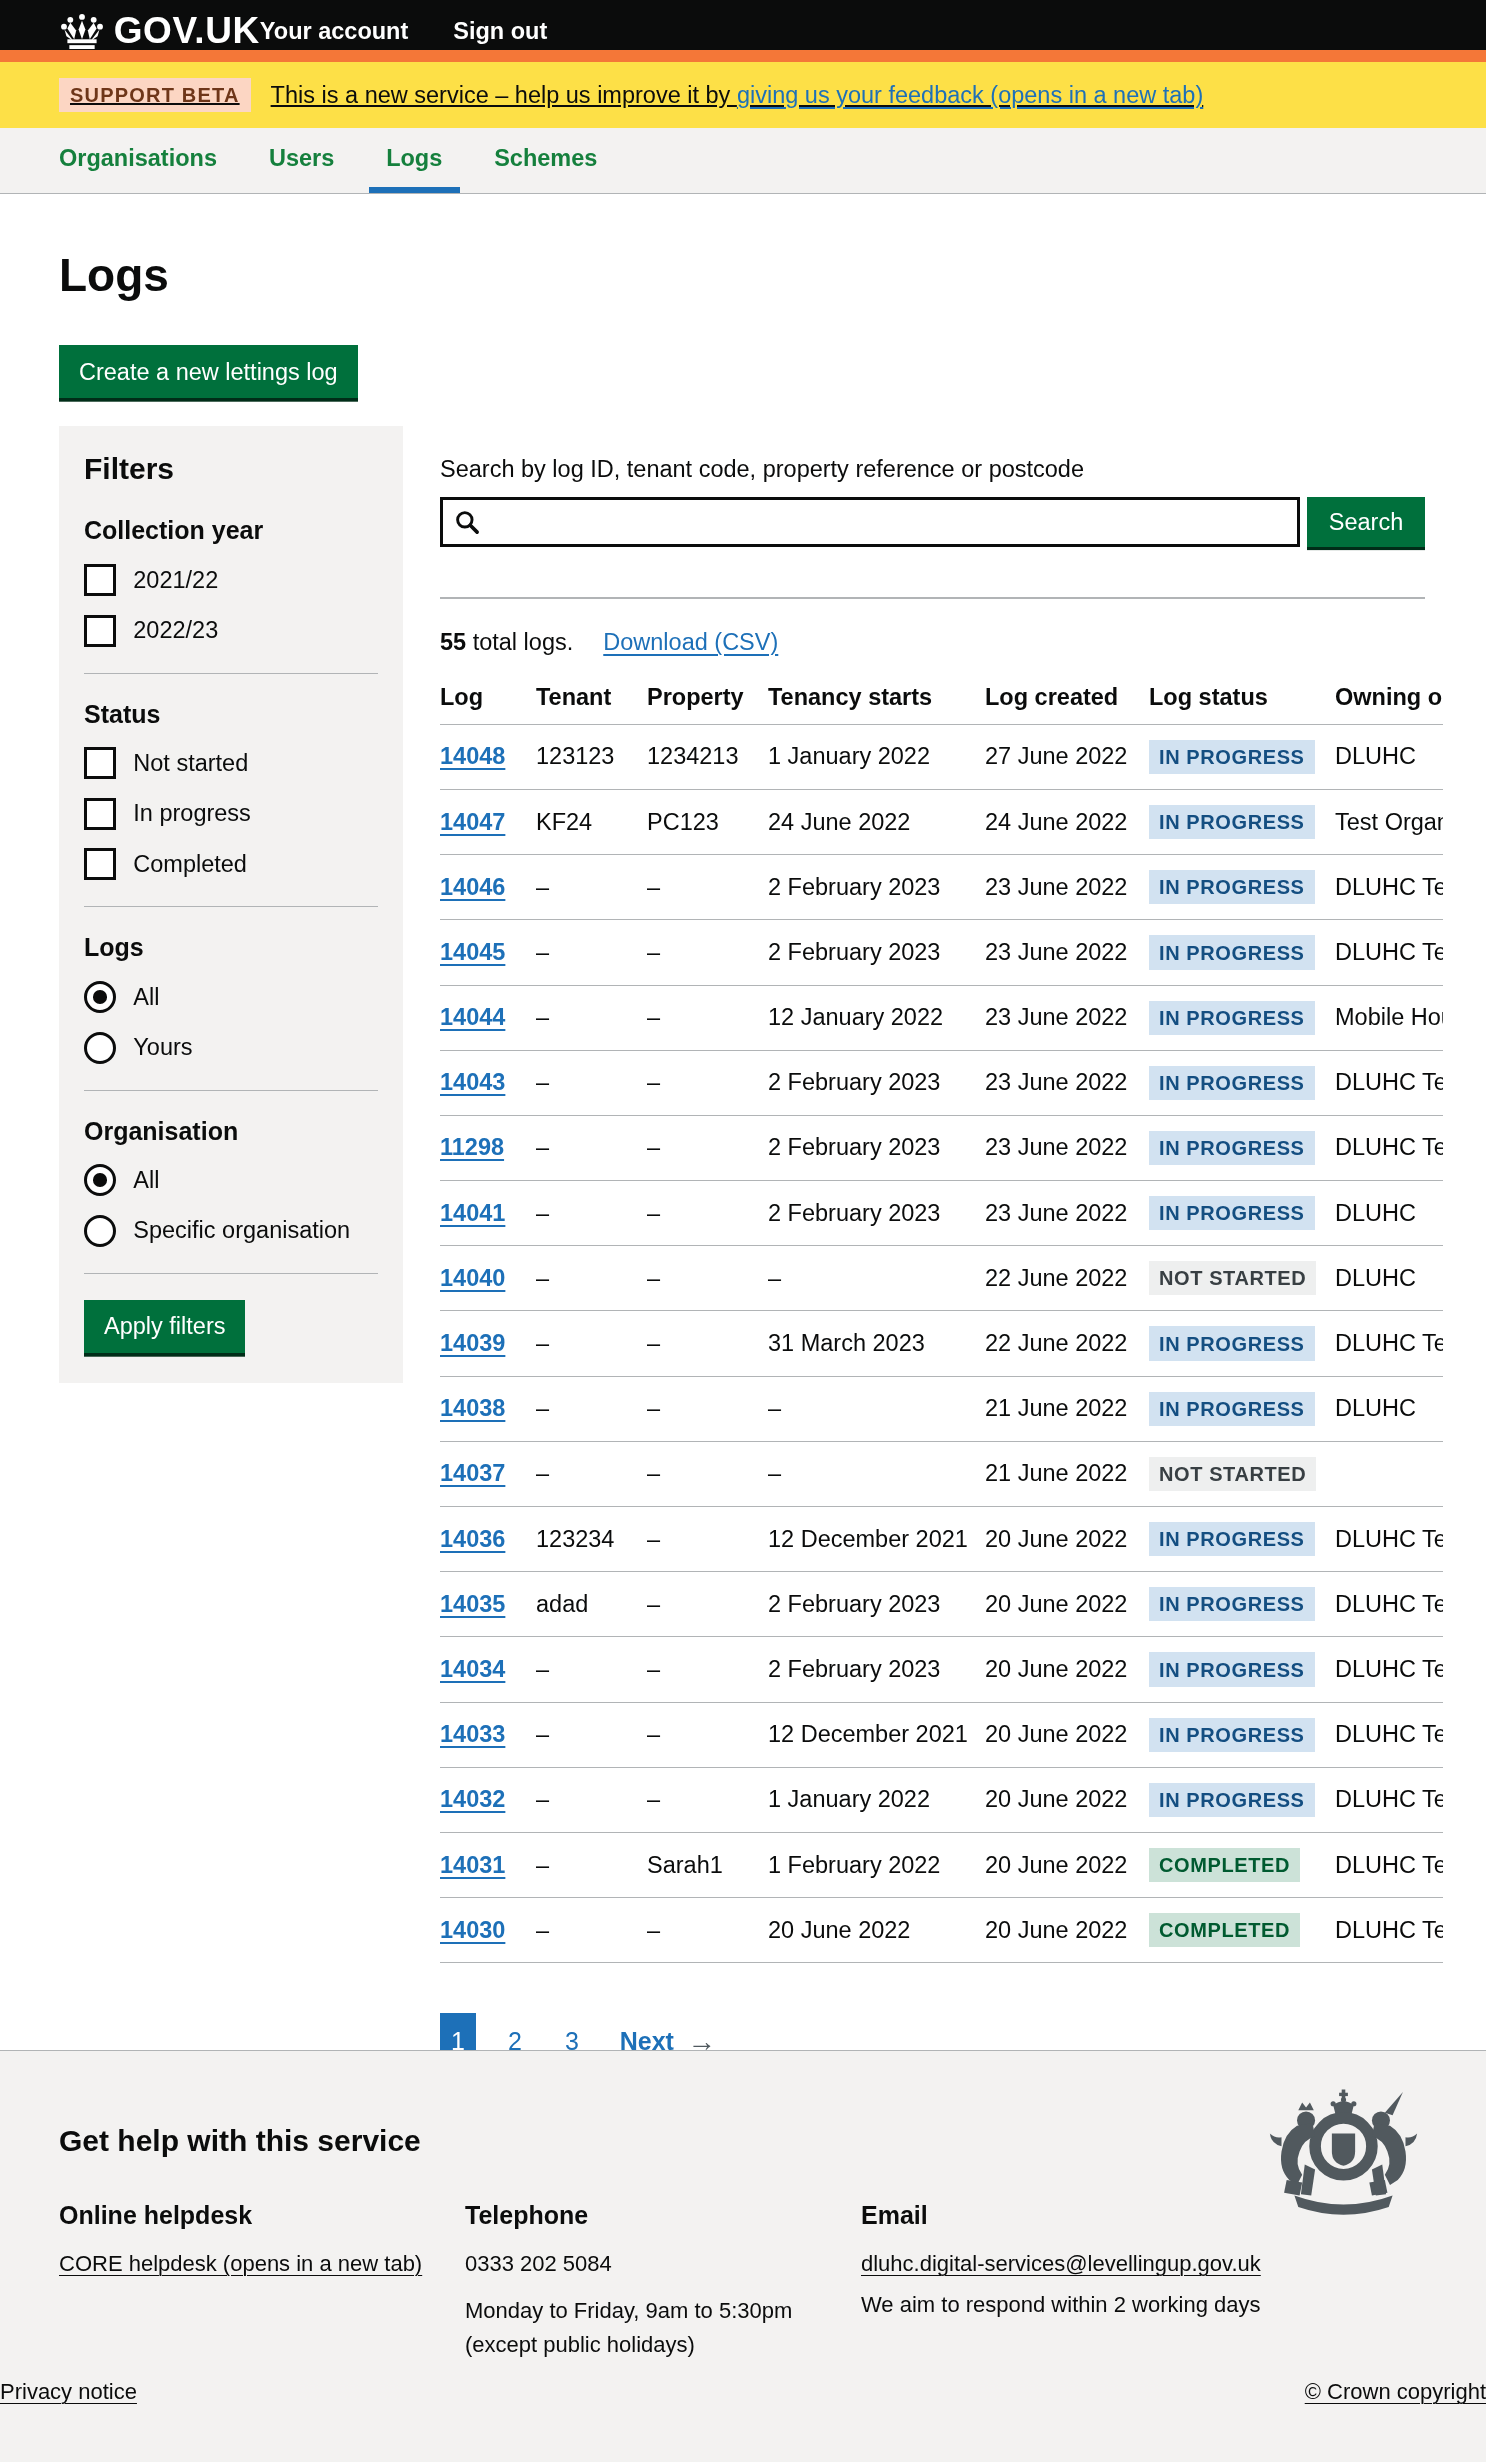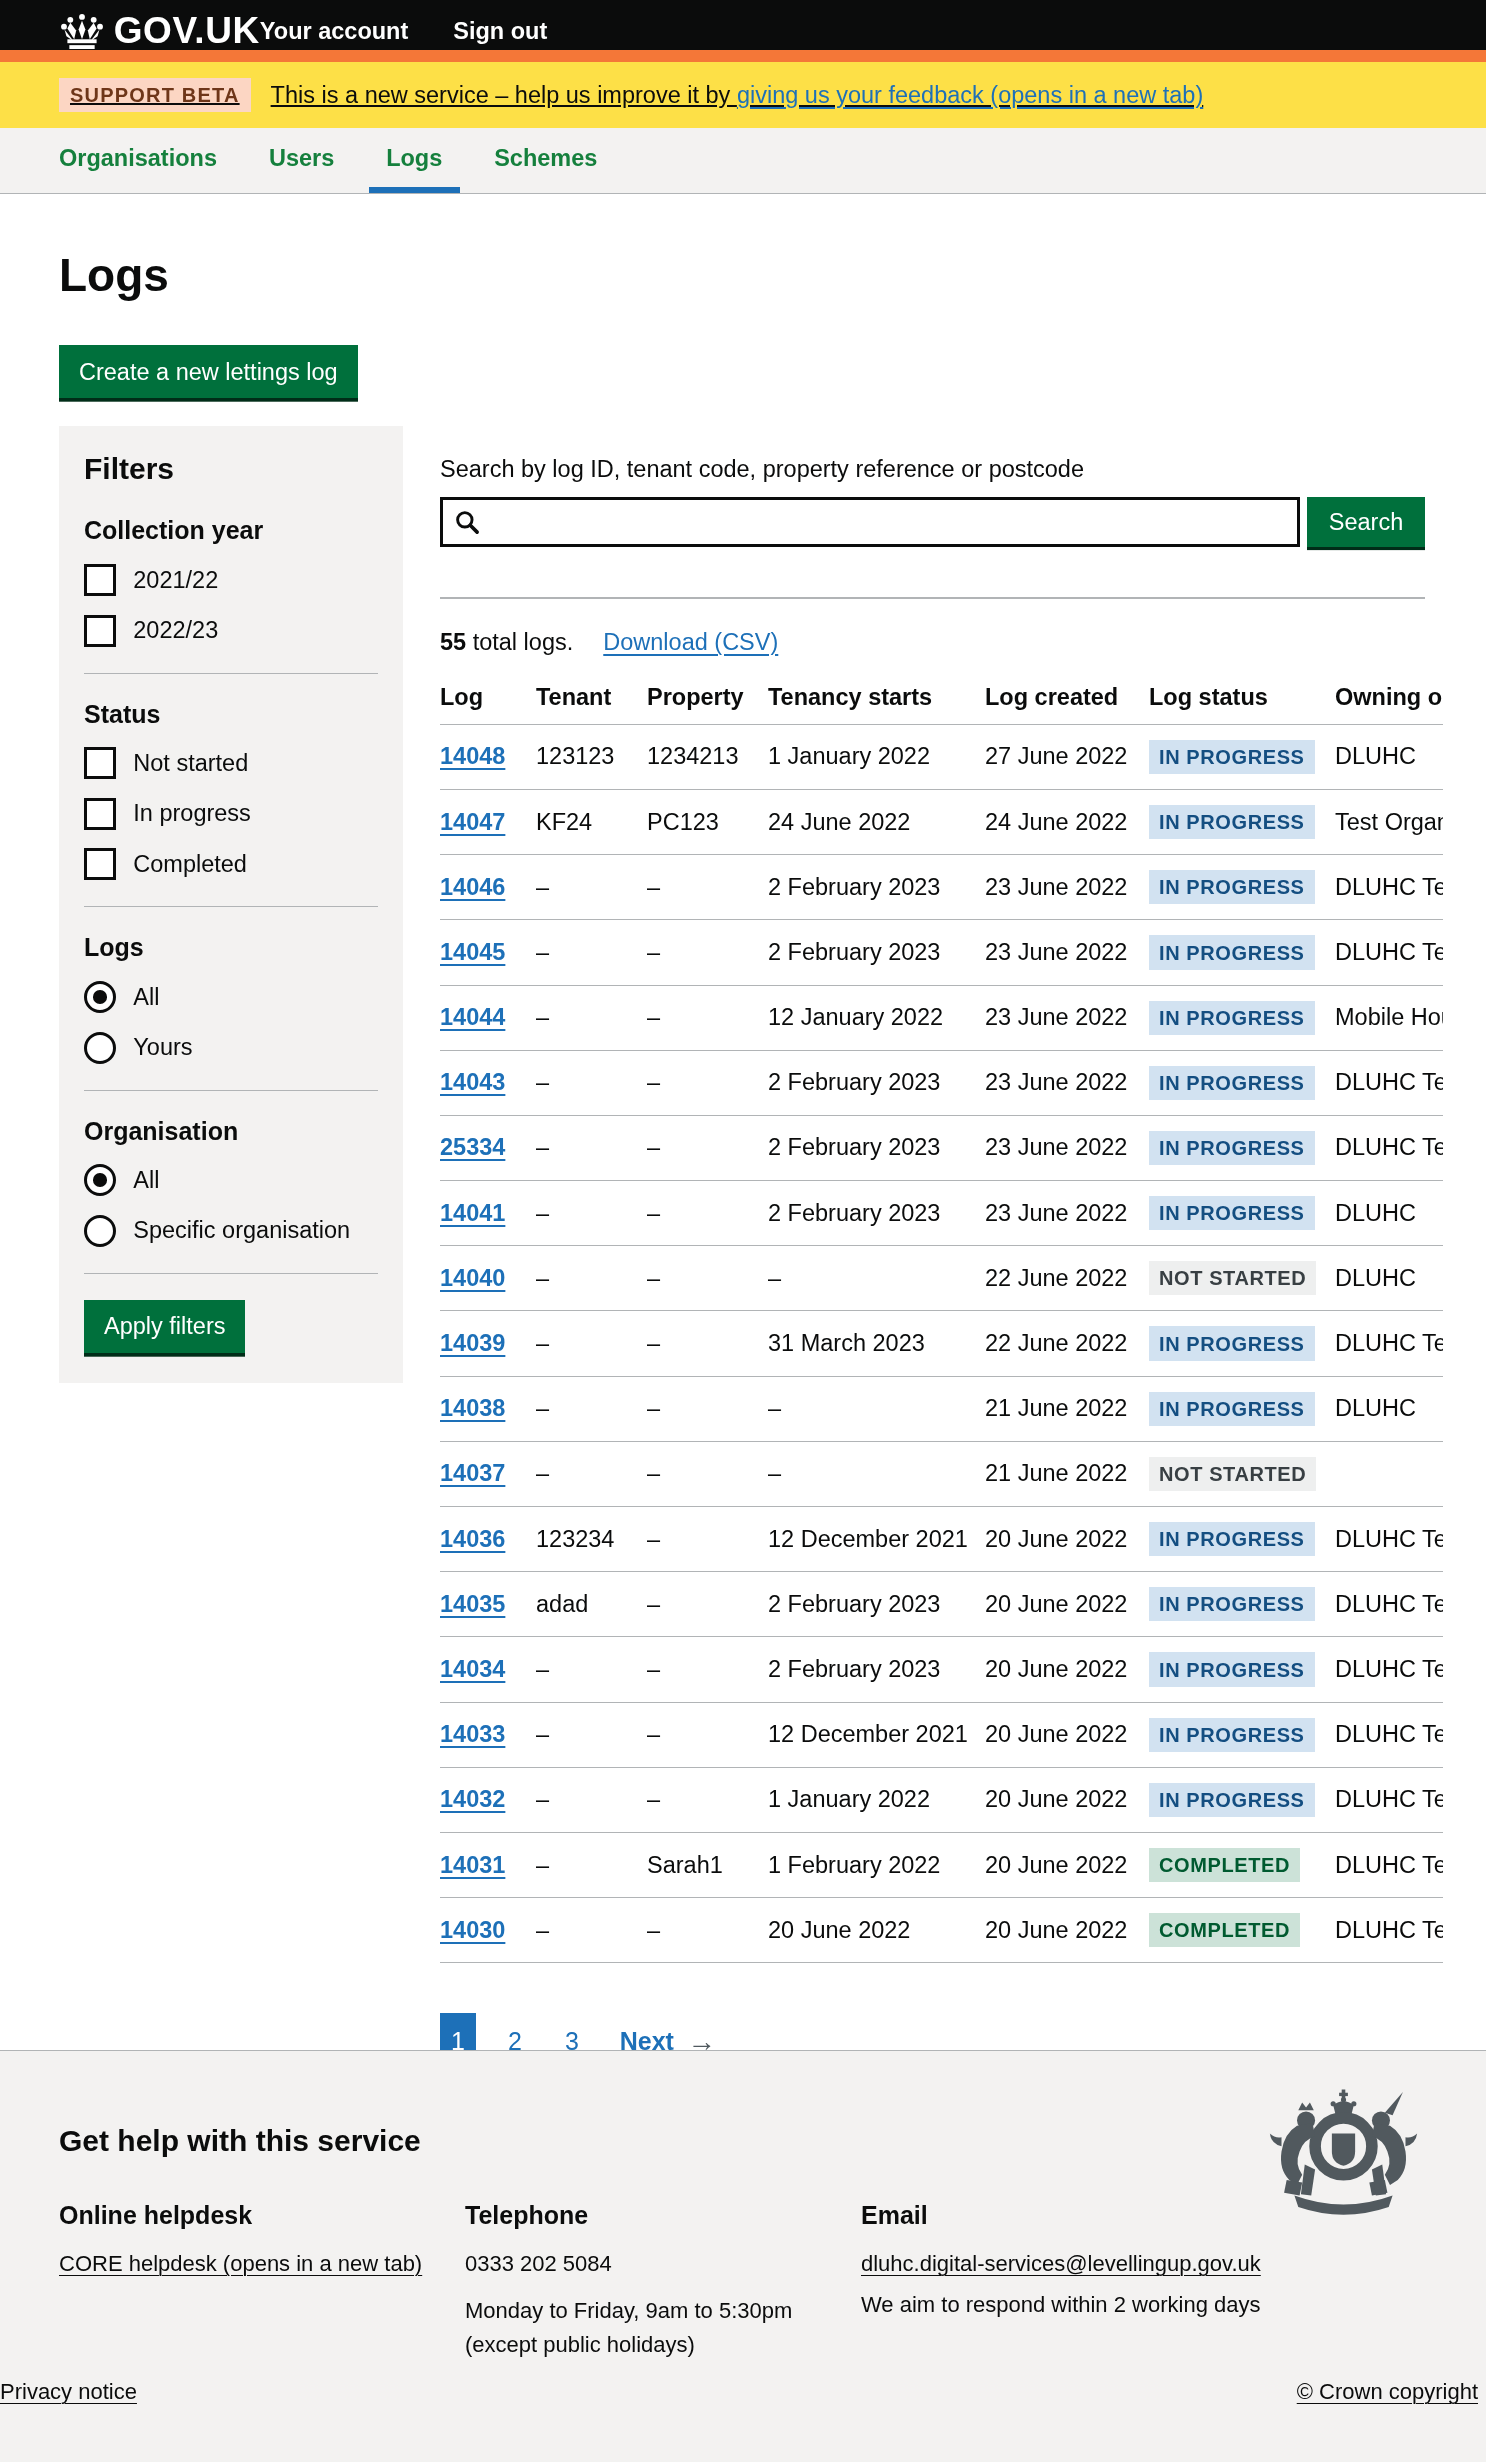--- a/index.html
+++ b/index.html
@@ -112,21 +112,21 @@
   .footer-cols { display:flex; margin-top:43px; }
   .footer-col h3 { font-size:25px; font-weight:700; margin-bottom:21px; }
   .footer-col { font-size:22px; }
   .footer-col.col-helpdesk { width:406px; }
   .footer-col.col-telephone { width:396px; }
   .footer-col.col-email { width:440px; }
   .footer-col a { color:#0b0c0c; text-decoration:underline; text-decoration-thickness:1.2px; text-underline-offset:3.7px; }
   .hours { margin-top:17.3px; line-height:1.55; color:#0b0c0c; }
   .email-note { margin-top:15px; }
   .crest { position:absolute; right:65px; top:34px; width:155px; height:133px; }
-  .footer-bottom { position:absolute; left:0; right:8px; top:328px; }
+  .footer-bottom { position:absolute; left:0; right:0; top:328px; }
   .footer-bottom .inner { display:flex; justify-content:space-between; align-items:baseline; }
   .footer-bottom a { color:#0b0c0c; font-size:22px; text-decoration:underline; text-decoration-thickness:1.2px; text-underline-offset:3.7px; }
 </style>
 </head>
 <body>
 
 <header class="govuk-header">
   <div class="inner header-row">
     <a class="logo">
       <svg class="crown-svg" viewBox="0 0 44 38">
@@ -332,21 +332,21 @@
     <td><a class="log-link">14043</a></td>
     <td>–</td>
     <td>–</td>
     <td>2 February 2023</td>
     <td>23 June 2022</td>
     <td><span class="tag tag-blue">IN PROGRESS</span></td>
     <td>DLUHC Tes</td>
   </tr>
 
   <tr>
-    <td><a class="log-link">25334</a></td>
+    <td><a class="log-link">11298</a></td>
     <td>–</td>
     <td>–</td>
     <td>2 February 2023</td>
     <td>23 June 2022</td>
     <td><span class="tag tag-blue">IN PROGRESS</span></td>
     <td>DLUHC Tes</td>
   </tr>
 
   <tr>
     <td><a class="log-link">14041</a></td>

